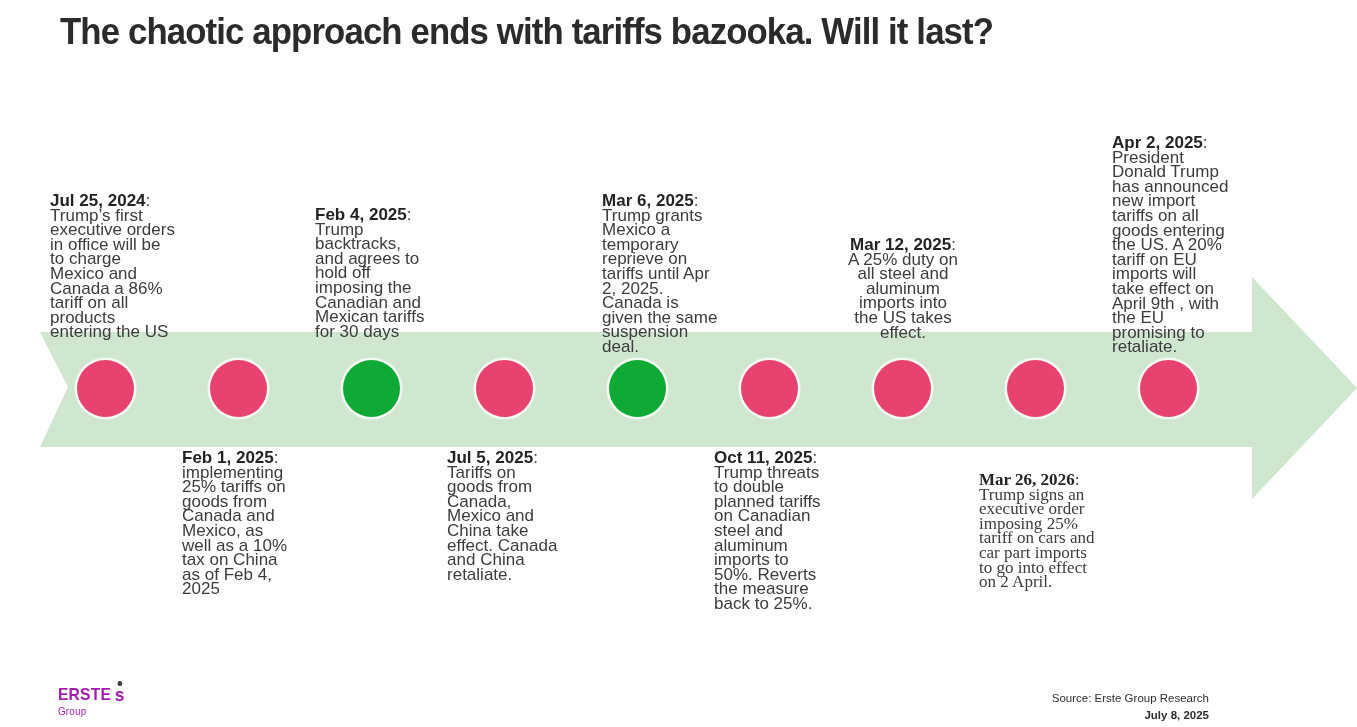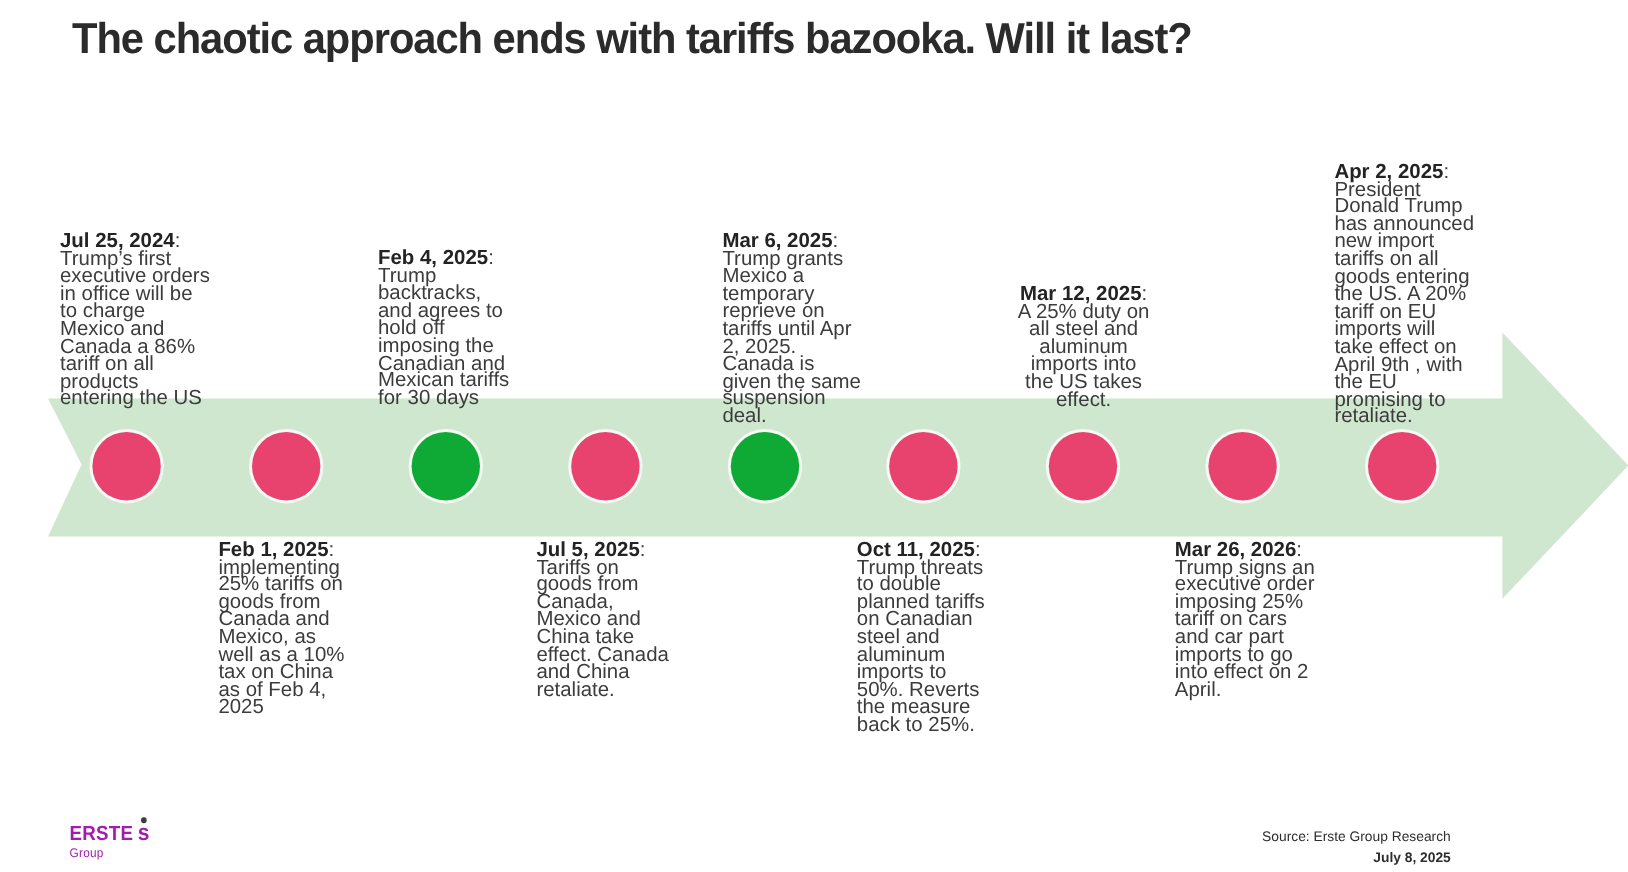--- a/index.html
+++ b/index.html
@@ -156,21 +156,21 @@
   </div>
 
 <div id="events-layer">
     <div class="event-block above" style="left: 50px; top: 194px; width: 125px;"><span class="event-date">Jul 25, 2024</span><span class="event-text">: Trump’s first executive orders in office will be to charge Mexico and Canada a 86% tariff on all products entering the US</span></div>
     <div class="event-block below" style="left: 182px; top: 451px; width: 115px;"><span class="event-date">Feb 1, 2025</span><span class="event-text">: implementing 25% tariffs on goods from Canada and Mexico, as well as a 10% tax on China as of Feb 4, 2025</span></div>
     <div class="event-block above" style="left: 315px; top: 208px; width: 118px;"><span class="event-date">Feb 4, 2025</span><span class="event-text">: Trump backtracks, and agrees to hold off imposing the Canadian and Mexican tariffs for 30 days</span></div>
     <div class="event-block below" style="left: 447px; top: 451px; width: 117px;"><span class="event-date">Jul 5, 2025</span><span class="event-text">: Tariffs on goods from Canada, Mexico and China take effect. Canada and China retaliate.</span></div>
     <div class="event-block above" style="left: 582px; top: 194px; width: 118px; margin-left: 20px;"><span class="event-date">Mar 6, 2025</span><span class="event-text">: Trump grants Mexico a temporary reprieve on tariffs until Apr 2, 2025. Canada is given the same suspension deal.</span></div>
     <div class="event-block below" style="left: 714px; top: 451px; width: 115px;"><span class="event-date">Oct 11, 2025</span><span class="event-text">: Trump threats to double planned tariffs on Canadian steel and aluminum imports to 50%. Reverts the measure back to 25%.</span></div>
     <div class="event-block above" style="left: 847px; top: 238px; width: 112px; text-align: center;"><span class="event-date">Mar 12, 2025</span><span class="event-text">: A 25% duty on all steel and aluminum imports into the US takes effect.</span></div>
-    <div class="event-block below" style="left: 979px; top: 451px; width: 117px;"><span class="event-date">Mar 26, 2026</span><span class="event-text">: Trump signs an executive order imposing 25% tariff on cars and car part imports to go into effect on 2 April.</span></div>
+    <div class="event-block below" style="left: 979px; top: 473px; width: 117px; font-family: Liberation Serif, serif;"><span class="event-date">Mar 26, 2026</span><span class="event-text">: Trump signs an executive order imposing 25% tariff on cars and car part imports to go into effect on 2 April.</span></div>
     <div class="event-block above" style="left: 1112px; top: 136px; width: 117px;"><span class="event-date">Apr 2, 2025</span><span class="event-text">: President Donald Trump has announced new import tariffs on all goods entering the US. A 20% tariff on EU imports will take effect on April 9th , with the EU promising to retaliate.</span></div>
   </div>
 
 <div id="erste-logo">
   <div class="logo-wordmark">
     <span>ERSTE</span>
     <span class="logo-s-mark">
       <span class="logo-s-dot"></span>
       <span>s</span>
     </span>

